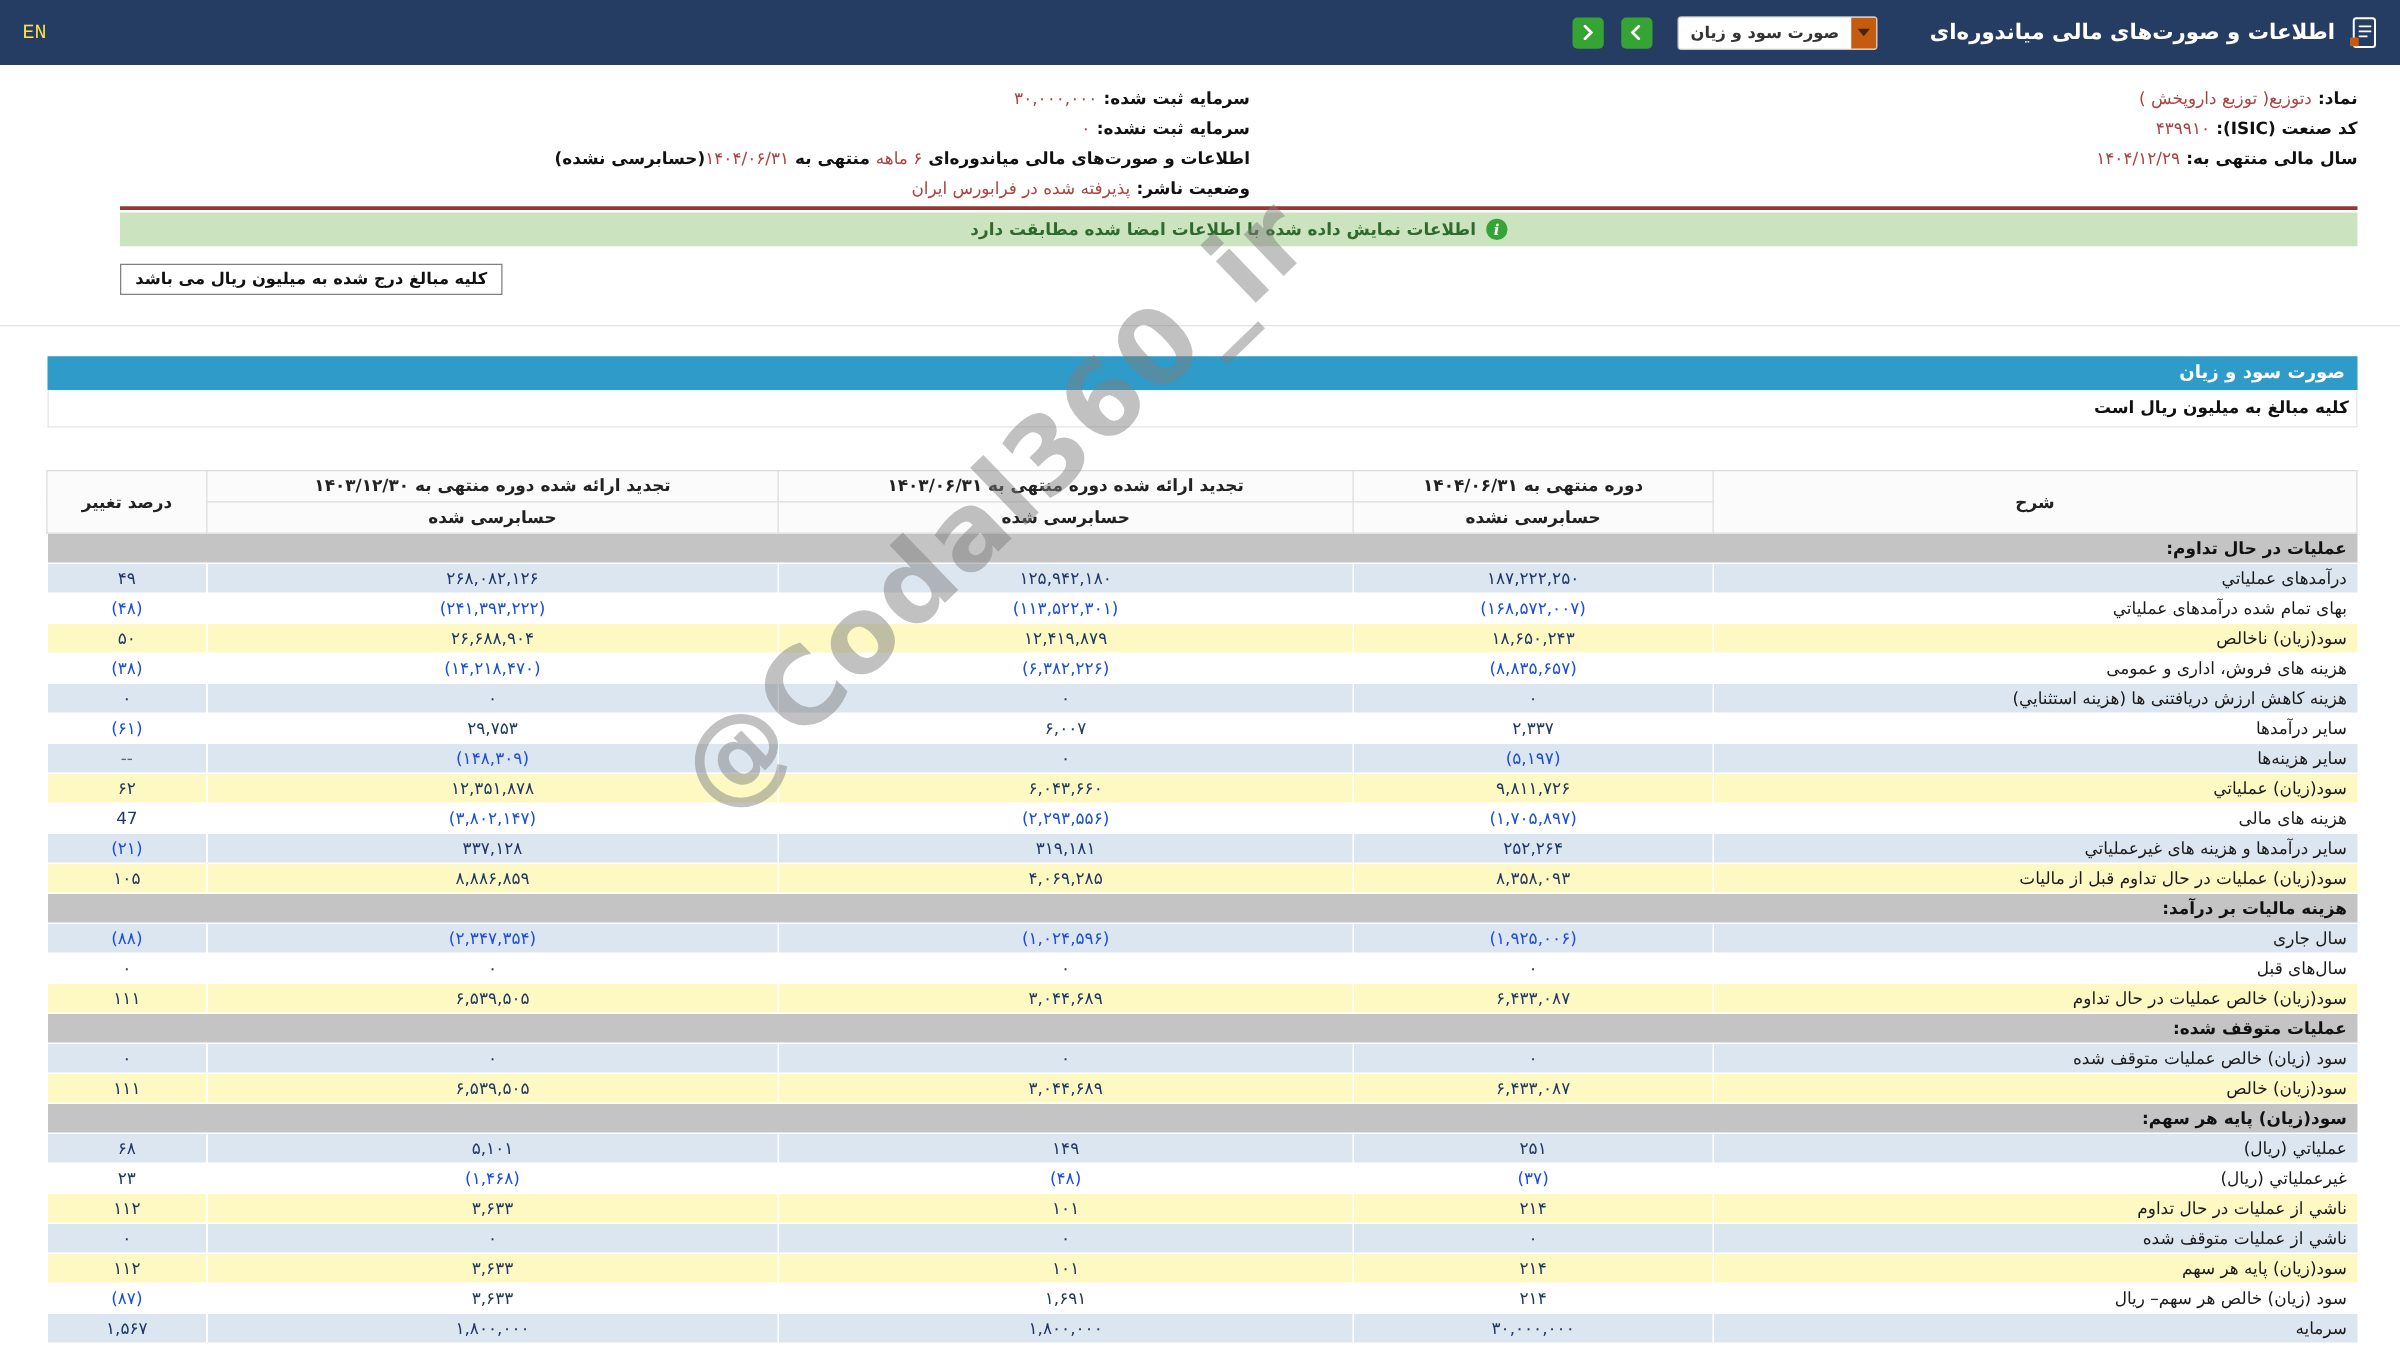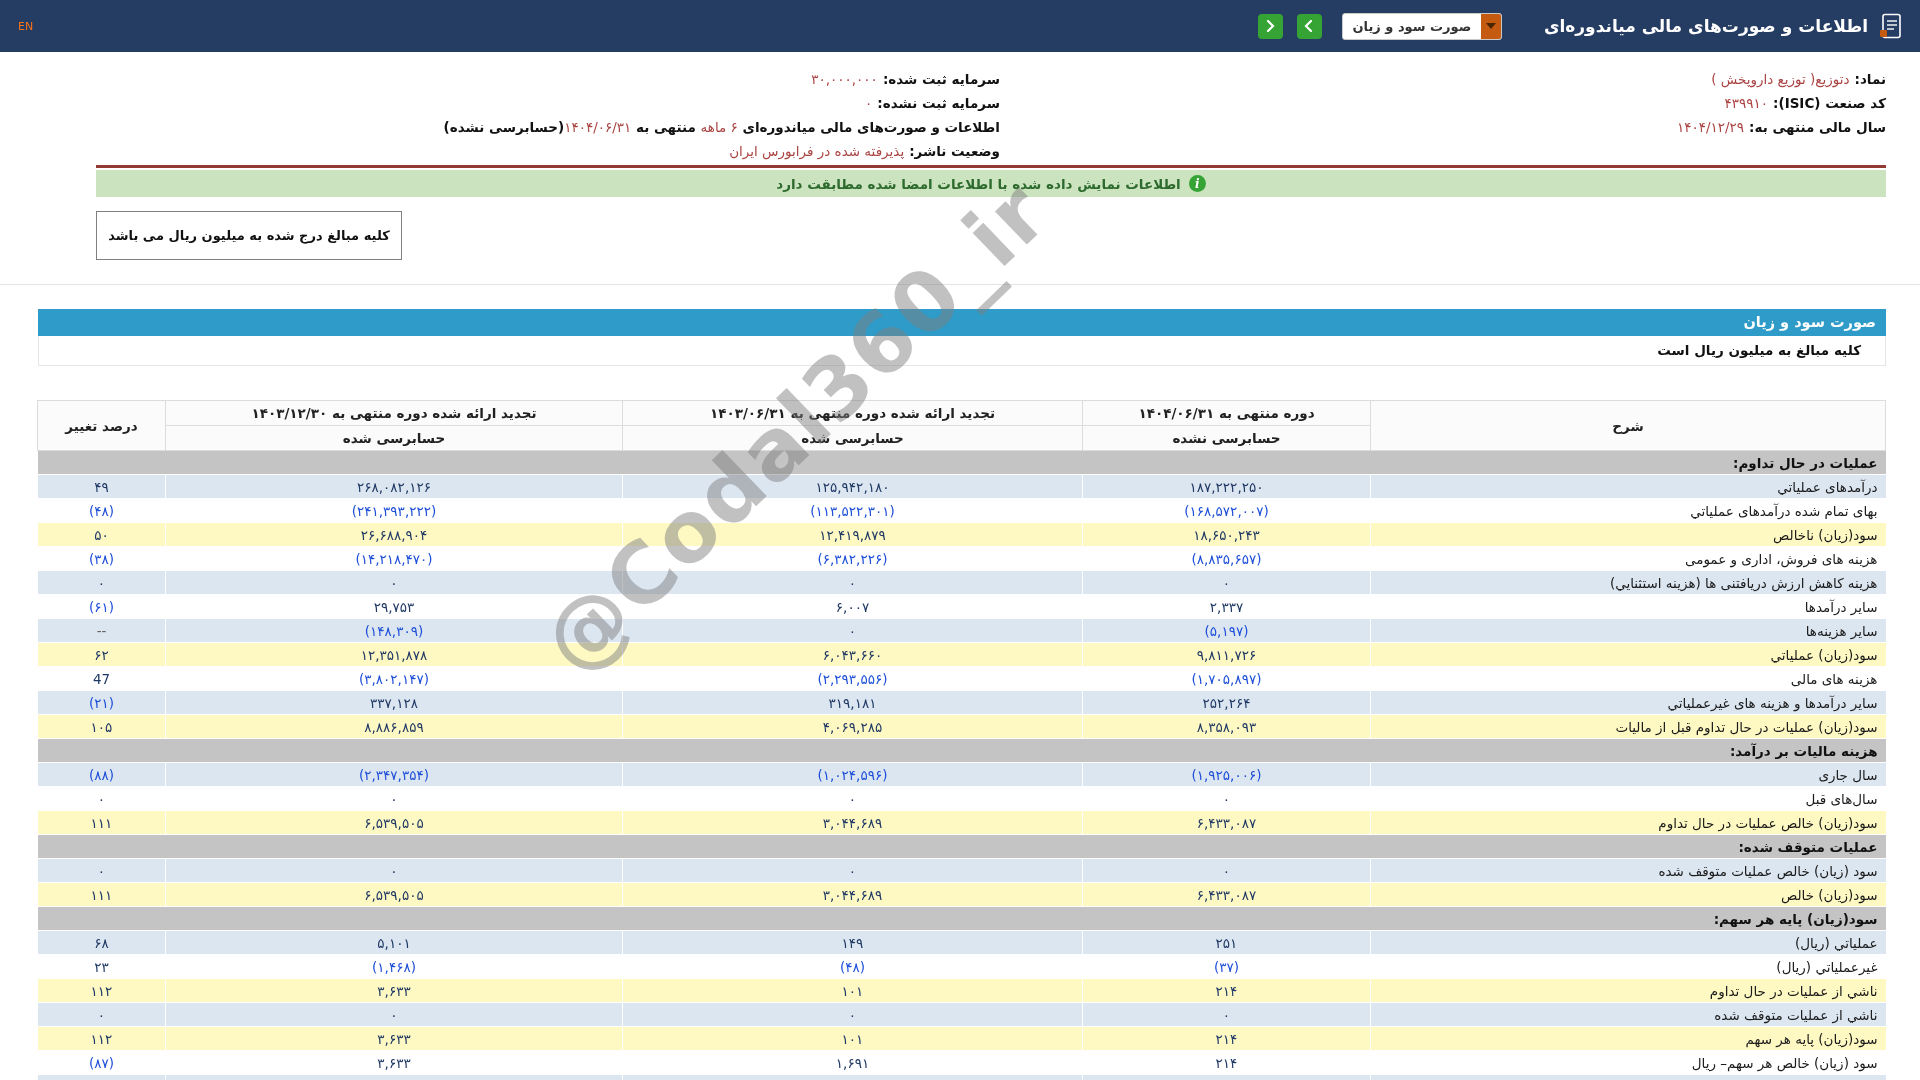--- a/index.html
+++ b/index.html
@@ -31,21 +31,21 @@
   }
   .select-caret .tri {
     width: 0; height: 0; border-left: 5px solid transparent;
     border-right: 5px solid transparent; border-top: 6px solid #4a2504;
   }
   .nav-btn {
     width: 25px; height: 25px; background: #36A435; border: none; border-radius: 4px;
     display: flex; align-items: center; justify-content: center; cursor: pointer; padding: 0;
   }
   .nav-btn + .nav-btn { margin-right: 2px; }
-  .en-link { margin-right: auto; color: #f97316; font-size: 11px; cursor: pointer; }
+  .en-link { margin-right: auto; color: #fde047; font-size: 16px; cursor: pointer; font-family: Liberation Mono, monospace; }
   
   .info-wrap {
     margin: 15px 34px 0 96px;
     border-bottom: 3px solid #943A34;
     padding-bottom: 2px;
     display: flex;
   }
   .info-col { display: flex; flex-direction: column; }
   .info-col.right { width: 49.5%; }
   .info-col.left  { width: 50.5%; }
@@ -62,34 +62,34 @@
   .info-circle-icon {
     width: 17px; height: 17px; border-radius: 50%; background: #36A435;
     color: #fff; font-size: 12px; font-weight: bold; font-style: italic;
     display: inline-flex; align-items: center; justify-content: center;
     font-family: "DejaVu Serif", serif;
   }
   
   .unit-box-row { margin: 14px 34px 0 96px; }
   .unit-box {
     width: 306px; border: 1px solid #808080; background: #fff;
-    text-align: center; padding: 16px 6px; font-weight: bold; font-size: 13px;
+    text-align: center; padding: 4px 6px; font-weight: bold; font-size: 13px;
     margin-left: 0; margin-right: auto; color: #111;
   }
   .page-divider { margin-top: 24px; border-top: 1px solid #e4e4e4; width: 100%; }
   
   .statement { margin: 24px 34px 0 38px; position: relative; }
   .stmt-title {
     background: #2E9BC8; color: #fff; font-weight: bold; font-size: 14.5px;
     height: 27px; line-height: 27px; padding-right: 10px;
   }
   .stmt-unit {
     background: #fff; border: 1px solid #e6e6e6; border-top: none;
     height: 30px; line-height: 29px; font-weight: bold; font-size: 13.5px;
-    padding-right: 24px; color: #111;
+    padding-right: 6px; color: #111;
   }
   table.stmt {
     width: 100%; border-collapse: collapse; table-layout: fixed;
     margin-top: 34px; font-size: 13.5px;
   }
   col.c-desc { width: 515px; } col.c-cur { width: 288px; }
   col.c-prev { width: 460px; } col.c-year { width: 457px; }
   col.c-pct  { width: 128px; }
   table.stmt th {
     background: #fbfbfb; border: 1px solid #DCDCDC; font-weight: bold;

